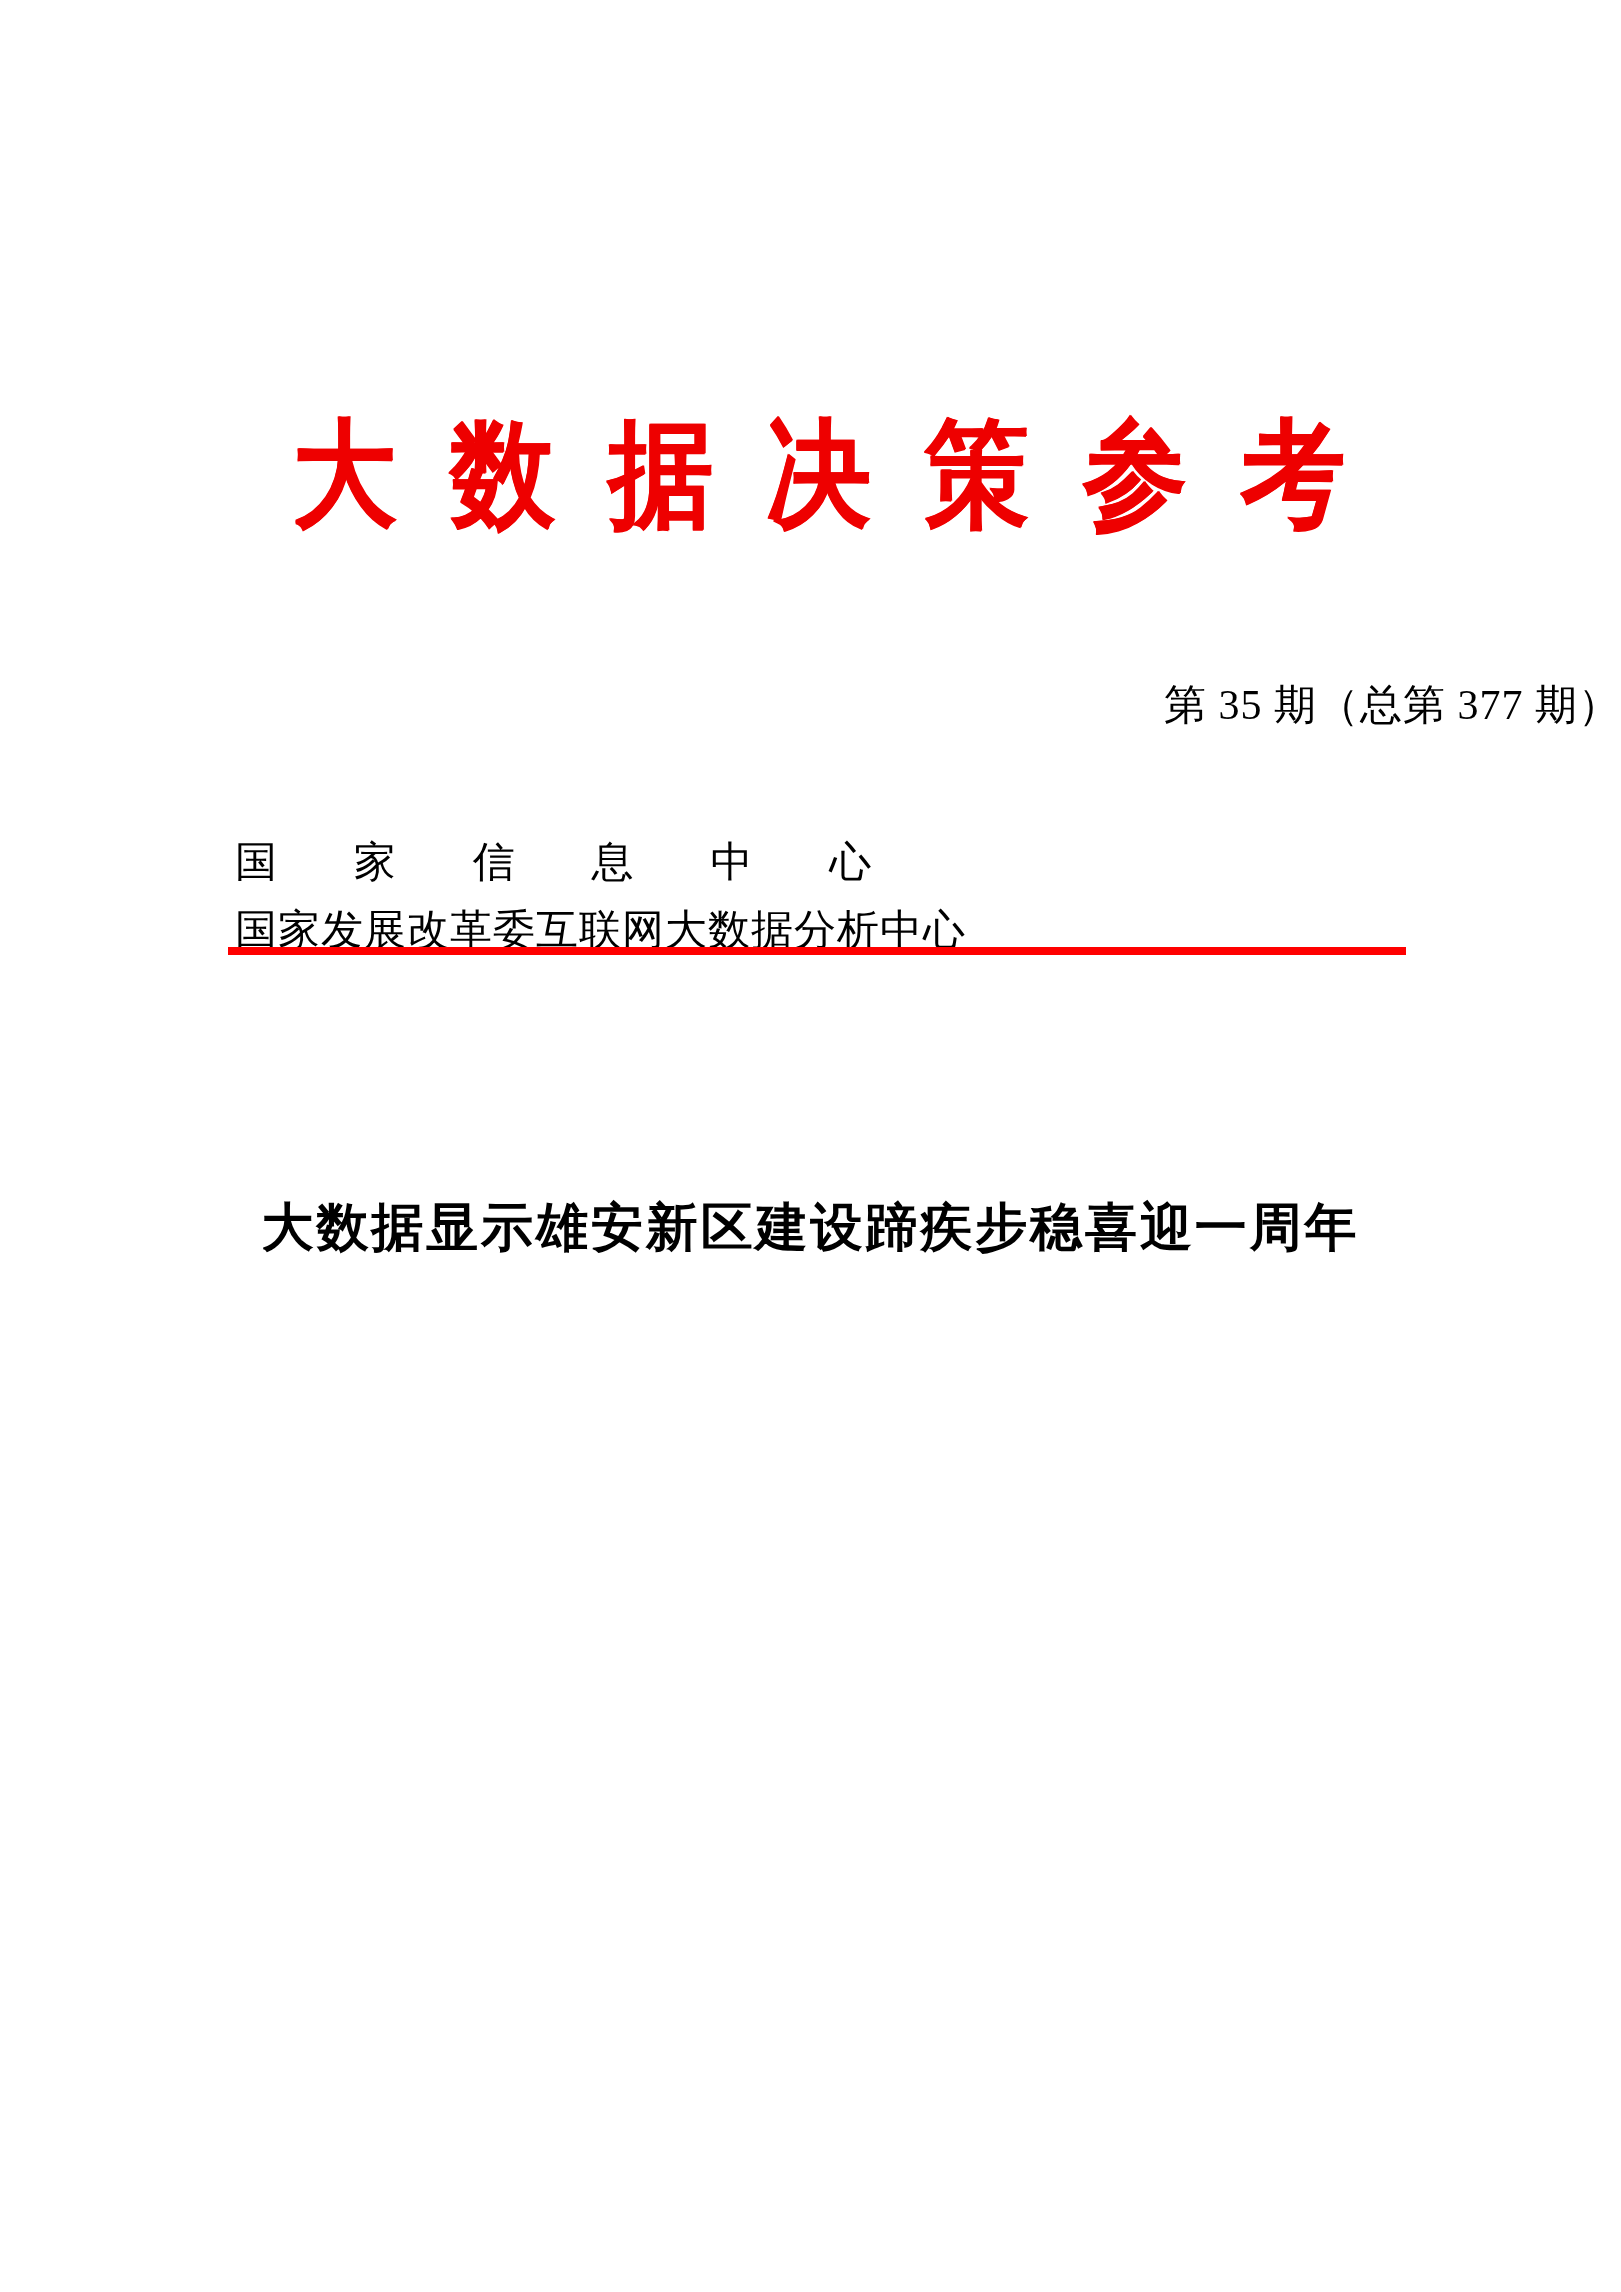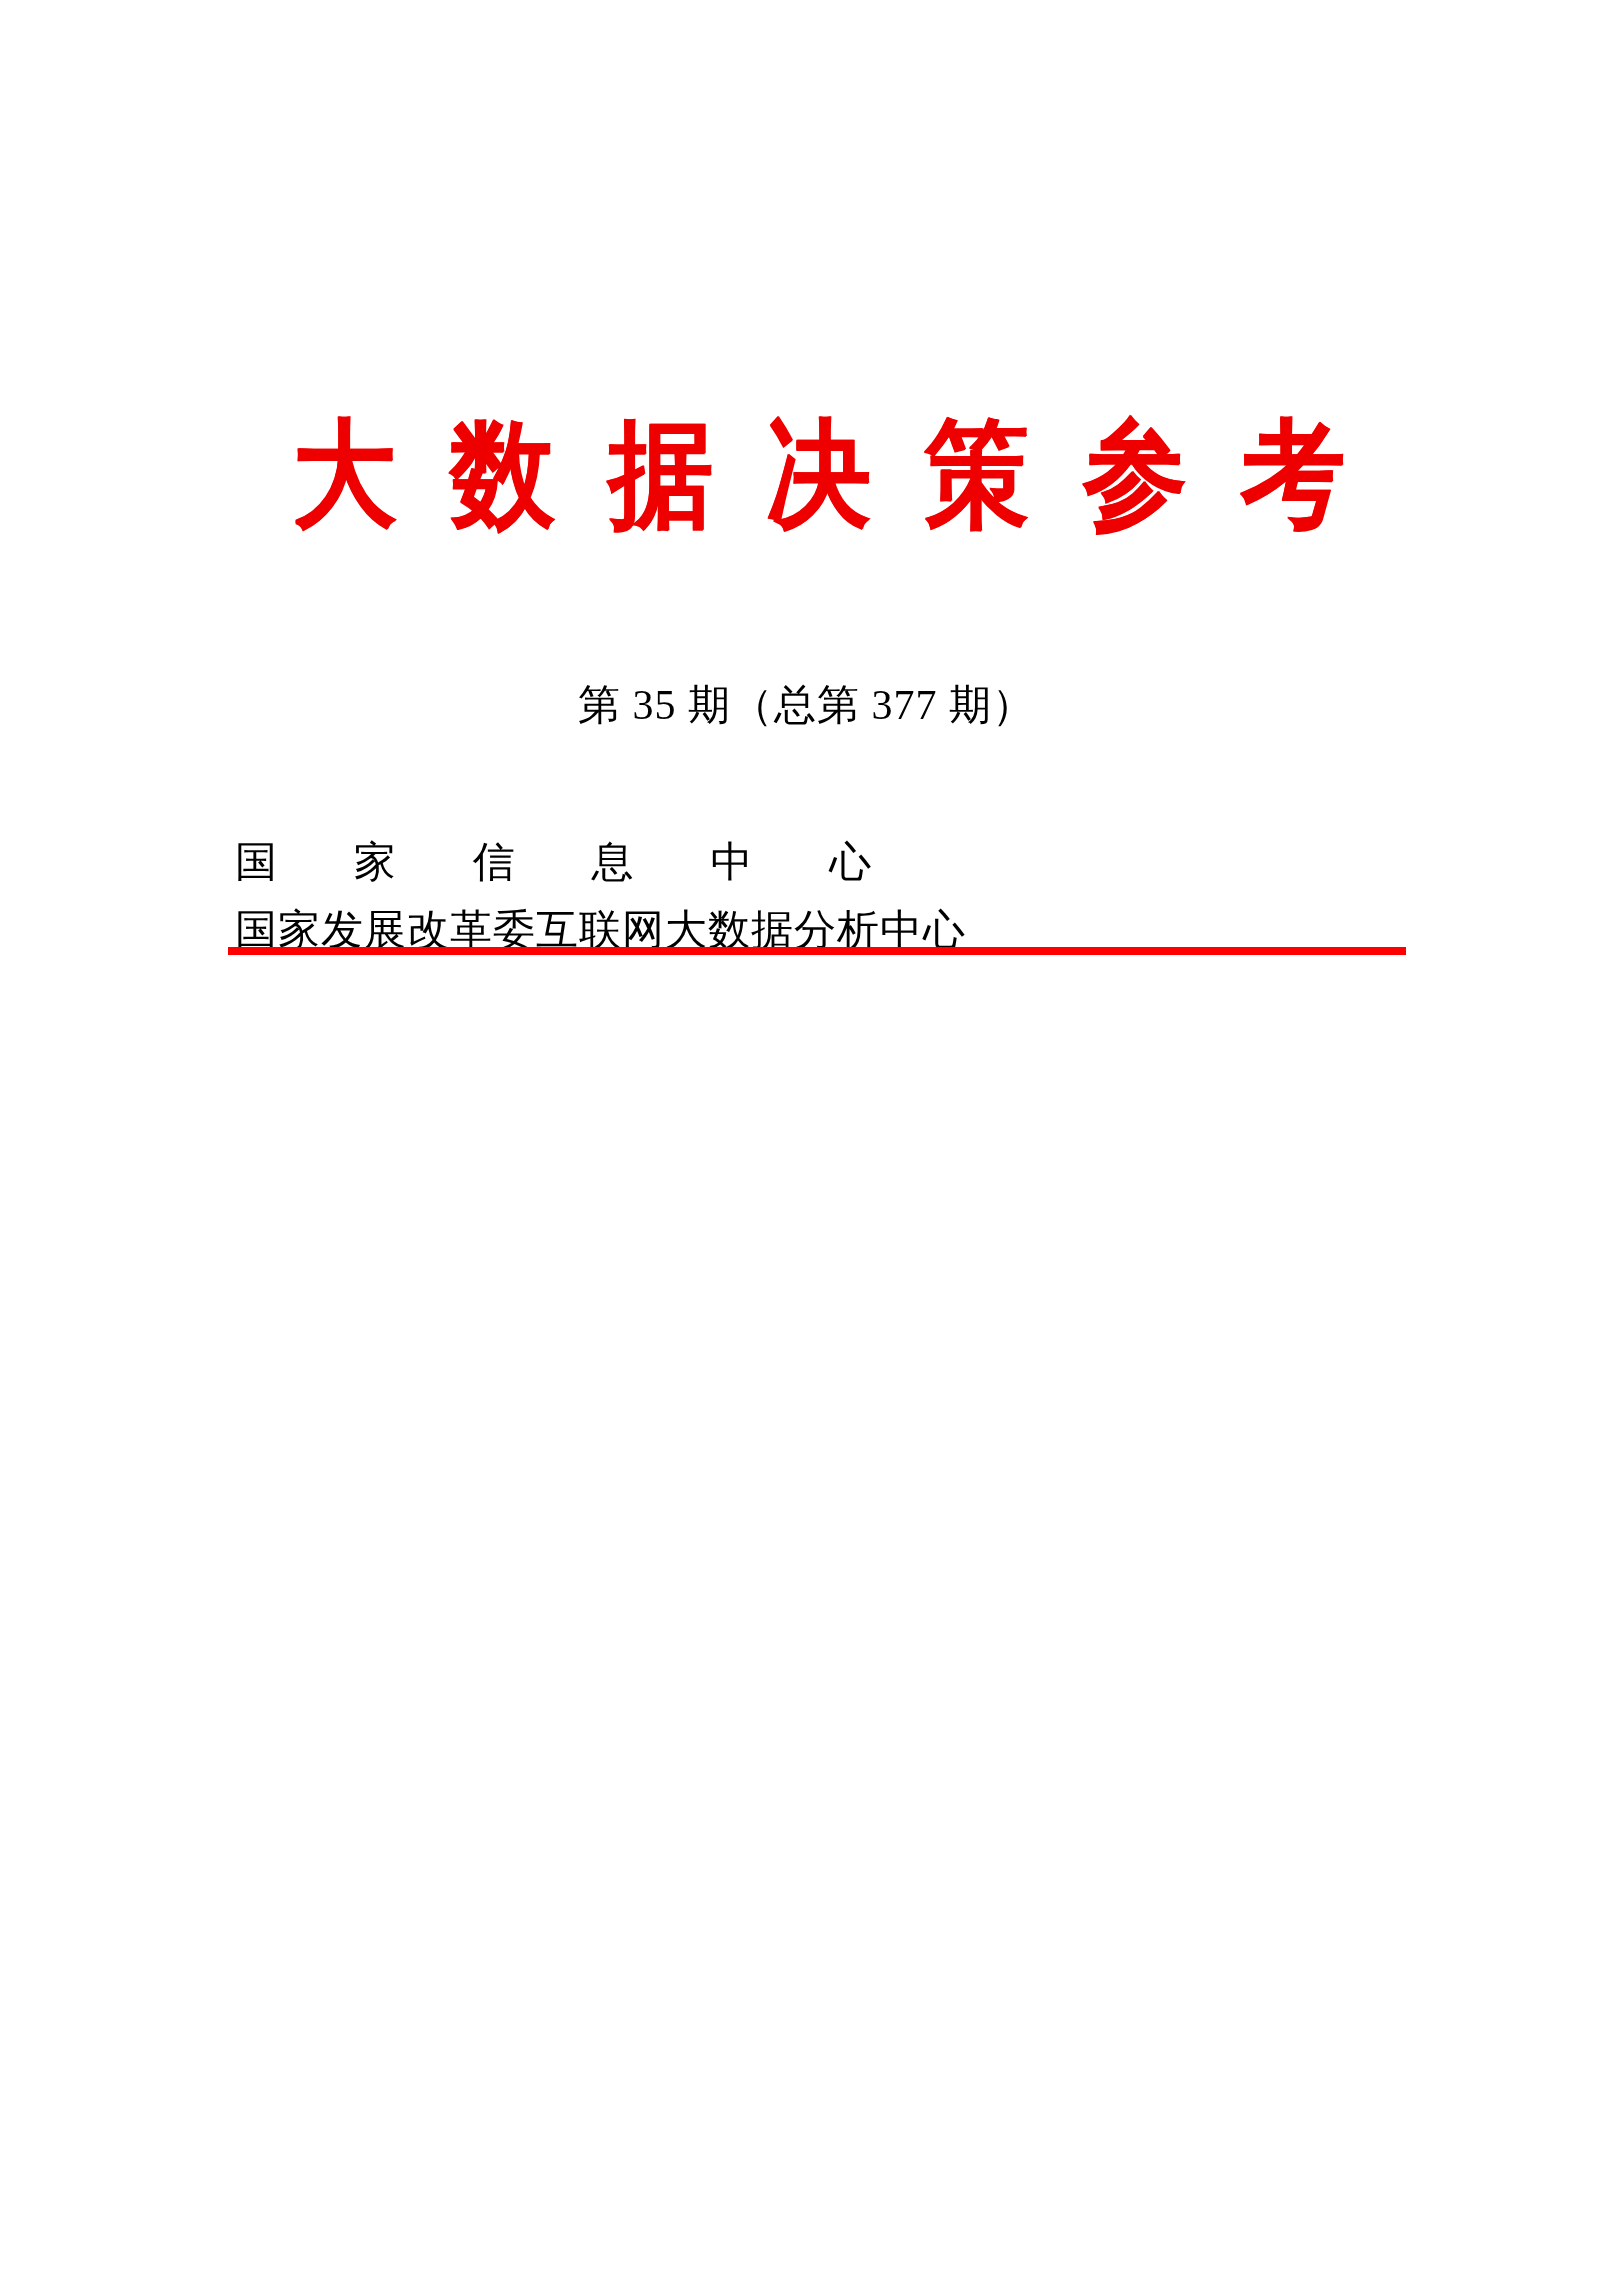--- a/index.html
+++ b/index.html
@@ -38,22 +38,22 @@
     letter-spacing:0.52em;
     padding-left:0.52em;       
     transform:scaleY(1.12);    
     text-shadow:1px 0 0 var(--masthead-red), 0 1px 0 var(--masthead-red);
     white-space:nowrap;
   }
 
   
   .issue-line{
     position:absolute;
-    top:682px; left:0; right:8px;
-    text-align:center;
+    top:682px; left:0; right:0;
+    text-align:right;
     font-size:42px;
     line-height:1.1;
     letter-spacing:1px;
   }
 
   
   .publisher{
     position:absolute;
     left:235px;
     width:1176px;
@@ -128,16 +128,17 @@
 
   <div class="publisher">
     <div class="org-row">国家信息中心</div>
     <div class="dept-row">
       <span class="dept-name">国家发展改革委互联网大数据分析中心</span>
     </div>
   </div>
 
   <div class="red-rule"></div>
 
+  <div class="article-title">大数据显示雄安新区建设蹄疾步稳喜迎一周年</div>
 
 
 </div>
 
 
 </body></html>

